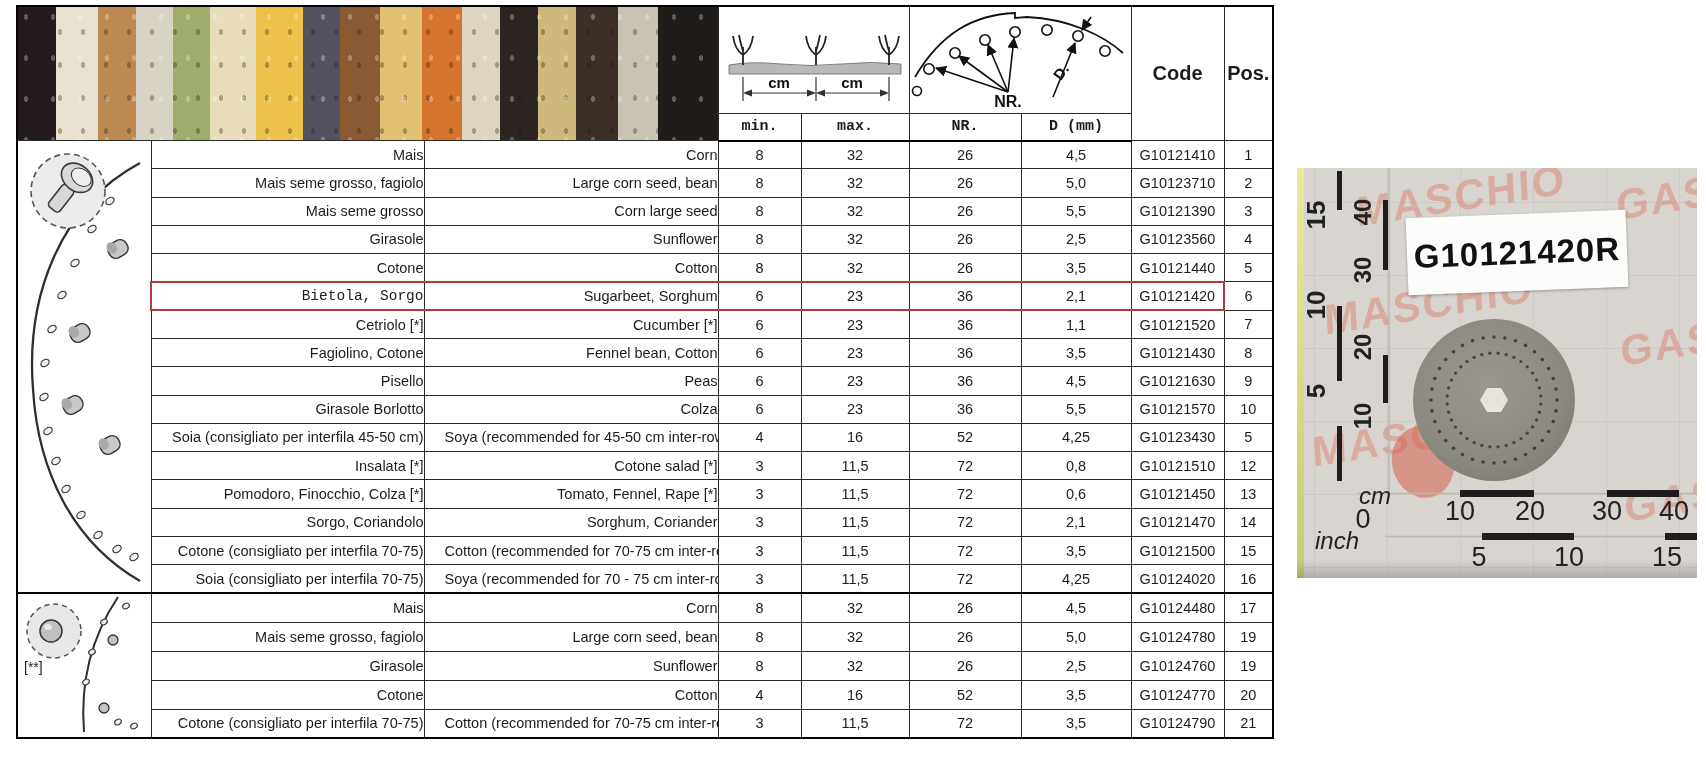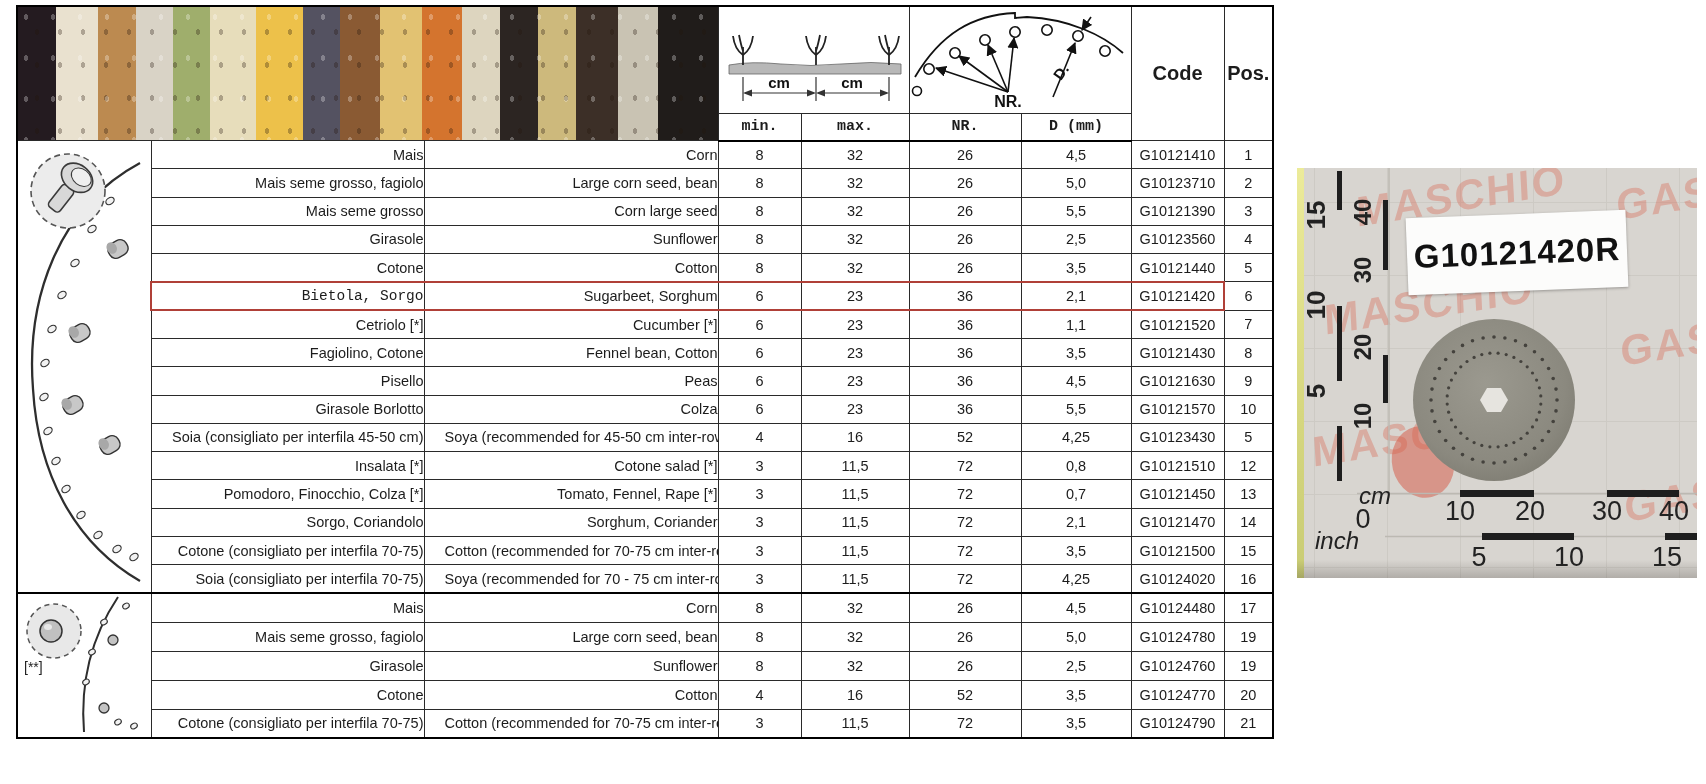--- a/index.html
+++ b/index.html
@@ -339,21 +339,21 @@
       <td class="c-num">0,8</td>
       <td class="c-num c-code">G10121510</td>
       <td class="c-num c-pos">12</td>
     </tr>
         <tr>
       <td class="c-it">Pomodoro, Finocchio, Colza [*]</td>
       <td class="c-en">Tomato, Fennel, Rape [*]</td>
       <td class="c-num c-min">3</td>
       <td class="c-num">11,5</td>
       <td class="c-num">72</td>
-      <td class="c-num">0,7</td>
+      <td class="c-num">0,6</td>
       <td class="c-num c-code">G10121450</td>
       <td class="c-num c-pos">13</td>
     </tr>
         <tr>
       <td class="c-it">Sorgo, Coriandolo</td>
       <td class="c-en">Sorghum, Coriander</td>
       <td class="c-num c-min">3</td>
       <td class="c-num">11,5</td>
       <td class="c-num">72</td>
       <td class="c-num">2,1</td>

